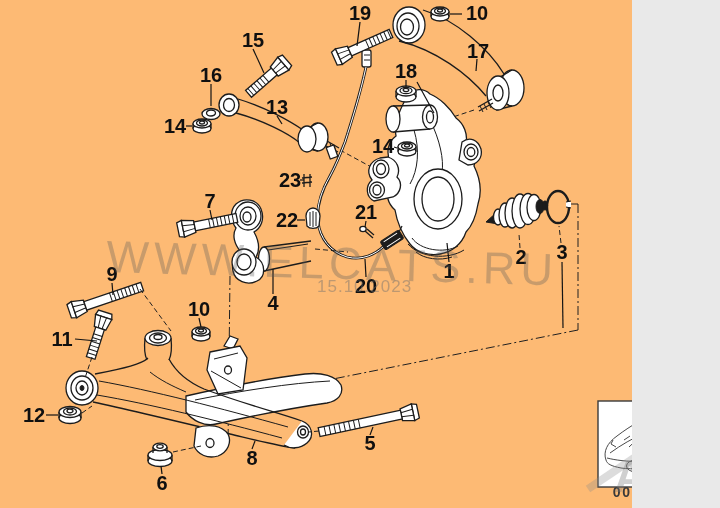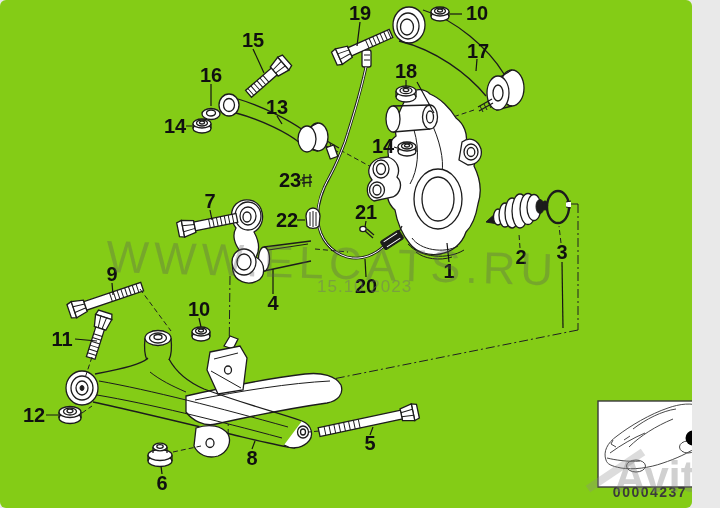--- a/index.html
+++ b/index.html
@@ -1,16 +1,16 @@
 <!DOCTYPE html>
 <html><head>
 <meta charset="utf-8">
 <style>
   html,body{margin:0;padding:0;background:#e9e9e9;font-family:"Liberation Sans",sans-serif;}
-  .stage{position:relative;width:692px;height:508px;background:#84cc16;overflow:hidden;border-radius:6px;}
+  .stage{position:relative;width:632px;height:508px;background:#fdba74;overflow:hidden;}
   svg text{user-select:none;}
   .callout{font-family:"Liberation Sans",sans-serif;font-weight:700;font-size:20px;fill:#101010;}
   .wm-site{font-family:"Liberation Sans",sans-serif;font-size:45px;letter-spacing:5px;fill:rgba(90,90,90,0.32);}
   .wm-date{font-family:"Liberation Sans",sans-serif;font-size:17px;letter-spacing:1px;fill:rgba(110,110,110,0.45);}
   .wm-brand{font-family:"Liberation Sans",sans-serif;font-weight:700;font-size:44px;fill:rgba(120,120,120,0.35);}
   .code{font-family:"Liberation Sans",sans-serif;font-size:14px;font-weight:700;letter-spacing:1.5px;fill:#3a3a3a;}
   .ln{stroke:#1c1c1c;fill:none;stroke-width:1.3;}
   .lnf{stroke:#1c1c1c;fill:#ffffff;stroke-width:1.3;}
   .thin{stroke:#1c1c1c;fill:none;stroke-width:1;}
   .lead{stroke:#141414;fill:none;stroke-width:1.2;}

